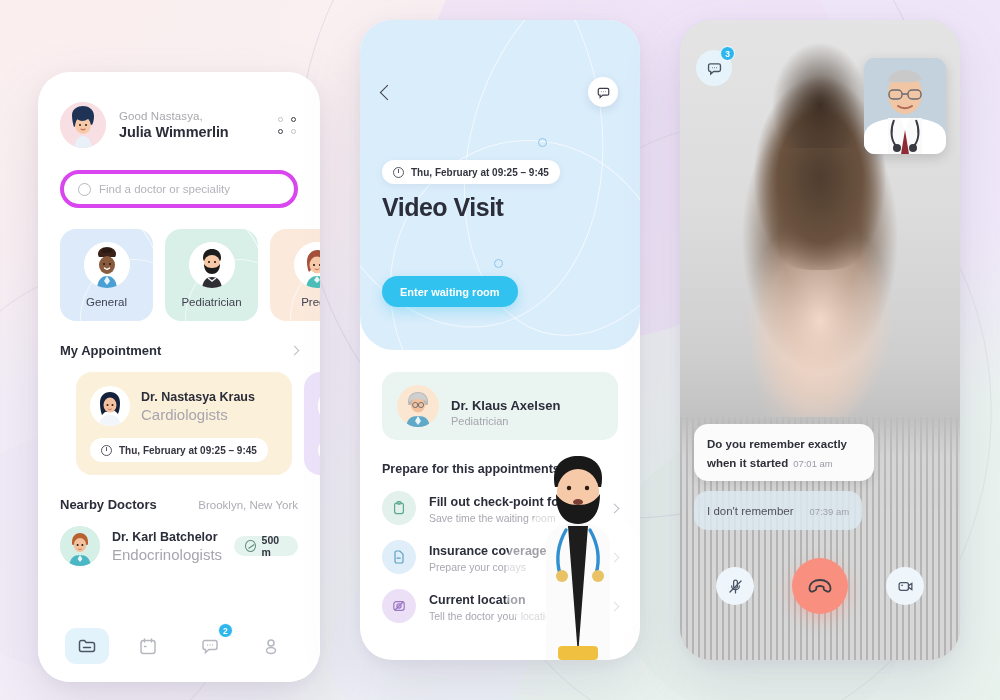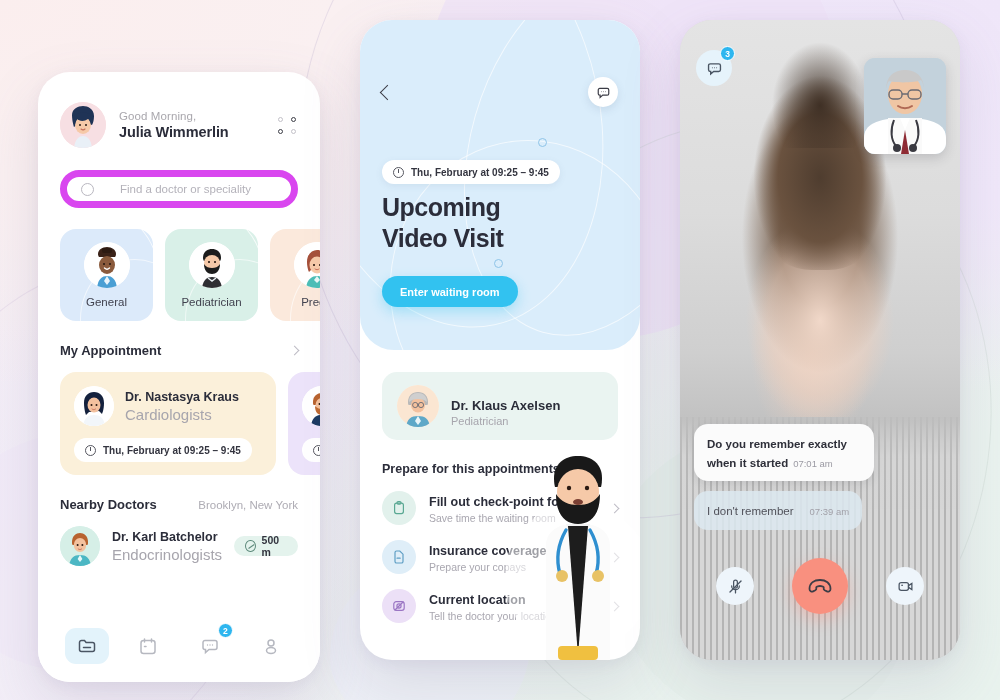--- a/index.html
+++ b/index.html
@@ -51,22 +51,22 @@
                background:#f8dfe2; position:relative; }
   .greet-txt { flex:1; }
   .greet-hi { font-size:11.5px; color:#a9a7ad; letter-spacing:.1px; }
   .greet-name { font-size:14.5px; font-weight:bold; color:#2b2d3a; margin-top:2px; letter-spacing:-.1px; }
   .dots-menu { width:22px; height:20px; display:grid; grid-template-columns:repeat(2,1fr);
                grid-template-rows:repeat(2,1fr); gap:4px; align-items:center; justify-items:center; }
   .dots-menu i { display:block; width:5px; height:5px; border-radius:50%;
                  border:1.4px solid #c3c1c8; }
   .dots-menu i.on { border-color:#3c3d46; background:#fff; border-width:1.6px; }
 
-  .search-box { margin-top:22px; height:38px; border:7px solid #d946ef; border-radius:19px;
-                display:flex; align-items:center; padding:0 14px; gap:26px; background:#fff; }
+  .search-box { margin-top:22px; height:38px; border:4px solid #d946ef; border-radius:19px;
+                display:flex; align-items:center; padding:0 14px; gap:8px; background:#fff; }
   .search-box .mag { width:13px; height:13px; border:1.5px solid #b9b7c0; border-radius:50%; flex:none; }
   .search-ph { font-size:11.5px; color:#b4b2ba; }
 
   .cat-row { margin-top:21px; display:flex; gap:12px; }
   .cat-card { width:93px; height:92px; border-radius:16px; flex:none; position:relative;
               overflow:hidden; display:flex; flex-direction:column; align-items:center;
               justify-content:flex-start; padding-top:13px; }
   .cat-card .swirl { position:absolute; width:120px; height:140px; border:1px solid rgba(255,255,255,.75);
                      border-radius:50%; left:-20px; top:-20px; }
   .cat-card .swirl2 { position:absolute; width:110px; height:120px; border:1px solid rgba(255,255,255,.6);
@@ -74,21 +74,21 @@
   .cat-ava { width:46px; height:46px; border-radius:50%; background:#fff; position:relative;
              overflow:hidden; z-index:2; }
   .cat-label { margin-top:8px; font-size:11.5px; color:#41424f; z-index:2; }
 
   .sec-head { margin-top:22px; display:flex; align-items:center; justify-content:space-between; }
   .sec-title { font-size:13px; font-weight:bold; color:#2b2d3a; }
   .sec-loc { font-size:11.5px; color:#aeacb4; }
   .chev-r { width:7px; height:7px; border-right:1.6px solid #bdbbc4; border-top:1.6px solid #bdbbc4;
             transform:rotate(45deg); }
 
-  .appt-row { margin-top:14px; display:flex; gap:12px; }
+  .appt-row { margin-top:14px; display:flex; gap:12px;margin-left:16px; }
   .appt-card { width:216px; flex:none; border-radius:16px; padding:14px 14px 13px; }
   .appt-card.a { background:#fbf0da; }
   .appt-card.b { background:#ece3fa; }
   .appt-top { display:flex; align-items:center; gap:11px; }
   .appt-ava { width:40px; height:40px; border-radius:50%; background:#fff; flex:none;
               overflow:hidden; position:relative; }
   .appt-name { font-size:12.5px; font-weight:bold; color:#2b2d3a; }
   .appt-spec { font-size:15px; color:#a7a5ad; margin-top:2px; }
   .time-pill { margin-top:12px; height:24px; background:#fff; border-radius:12px; display:inline-flex;
                align-items:center; gap:7px; padding:0 11px; }
@@ -234,21 +234,21 @@
           <path d="M12 13c0-6 6-9 11-9s11 3 11 10c0 6-2 9-2 9l-4-2-10 1-4 3s-2-6-2-12z" fill="#1f3356"></path>
           <path d="M14 46c1-9 5-12 9-12s8 3 9 12z" fill="#e9f0f7"></path>
           <ellipse cx="23" cy="23" rx="8" ry="9" fill="#f6c9a8"></ellipse>
           <path d="M14 14c3-4 14-5 18 0 1 7-1 9-1 9-1-5-3-6-3-6-4 3-9 2-11 0-1 2-2 5-2 6 0 0-2-3-1-9z" fill="#1f3356"></path>
           <circle cx="20" cy="23" r="1.1" fill="#3a2a22"></circle>
           <circle cx="26" cy="23" r="1.1" fill="#3a2a22"></circle>
           <path d="M21 27c1.2 1 3 1 4 0" stroke="#c4705c" stroke-width="1.1" fill="none" stroke-linecap="round"></path>
         </svg>
       </div>
       <div class="greet-txt">
-        <div class="greet-hi">Good Morning,</div>
+        <div class="greet-hi">Good Nastasya,</div>
         <div class="greet-name">Julia Wimmerlin</div>
       </div>
       <div class="dots-menu">
         <i></i>
         <i class="on"></i>
         <i class="on"></i>
         <i></i>
       </div>
     </div>
 
@@ -472,21 +472,20 @@
 
   <span class="ring-dot rd1"></span>
   <span class="ring-dot rd2"></span>
 
   <div class="date-pill">
     <span class="clock"></span>
     <span class="time-txt">Thu, February at 09:25 – 9:45</span>
   </div>
 
   <div class="m-title">
-    <div>Upcoming</div>
     <div>Video Visit</div>
   </div>
 
   <div class="wait-btn">Enter waiting room</div>
 
   <div class="m-body">
     <div class="doc-card">
       <div class="doc-ava">
         <svg viewBox="0 0 42 42" width="42" height="42">
           <circle cx="21" cy="21" r="21" fill="#fbe6d2"></circle>

